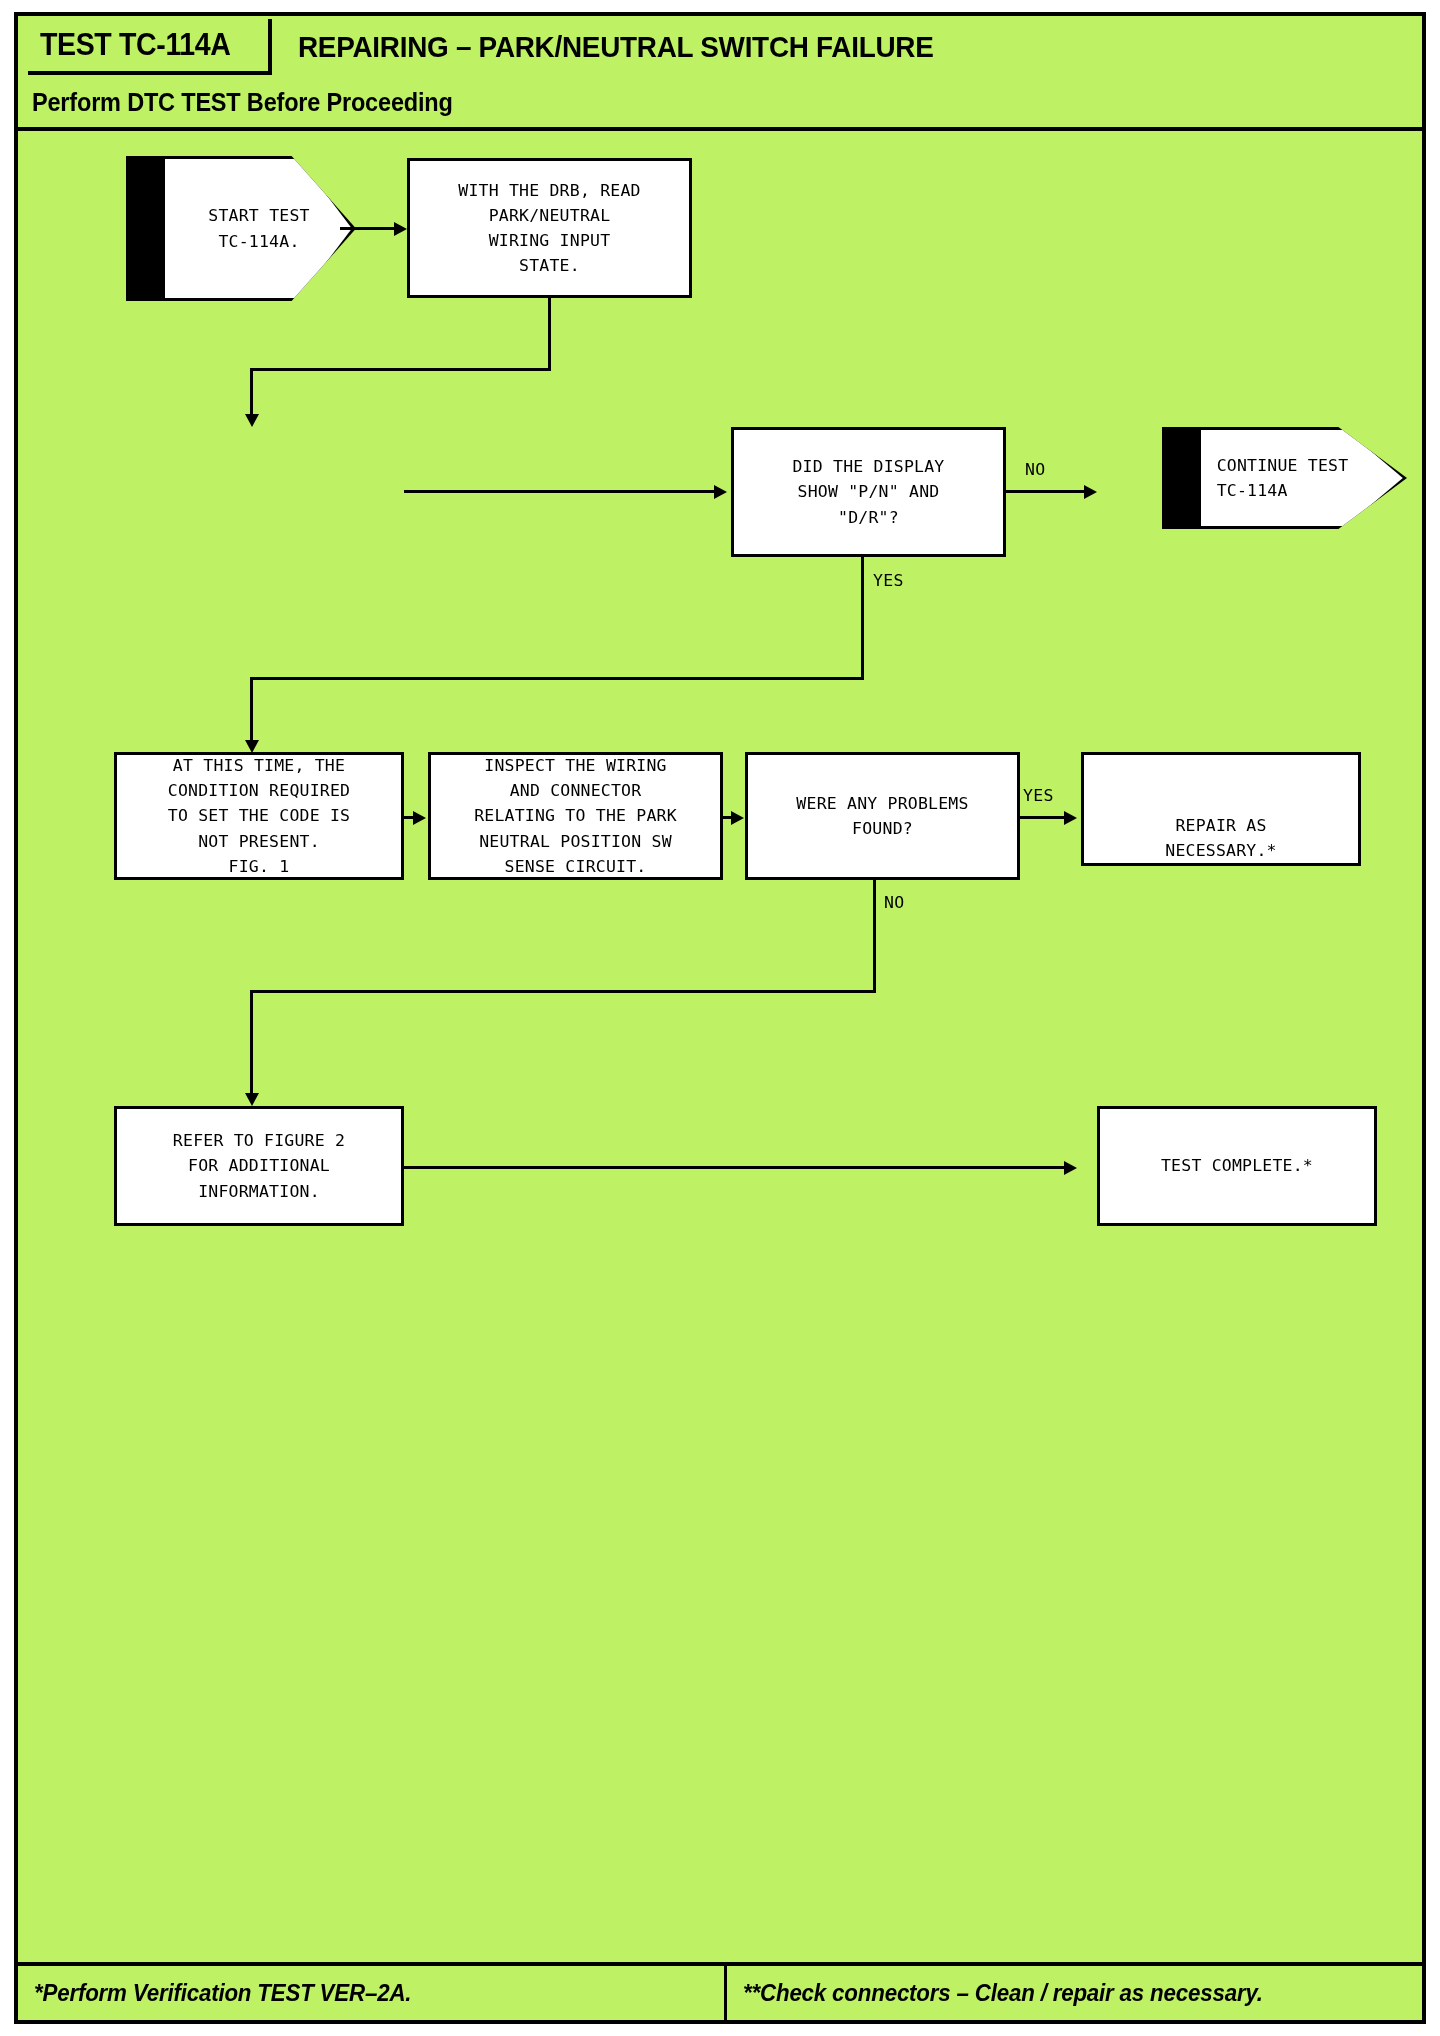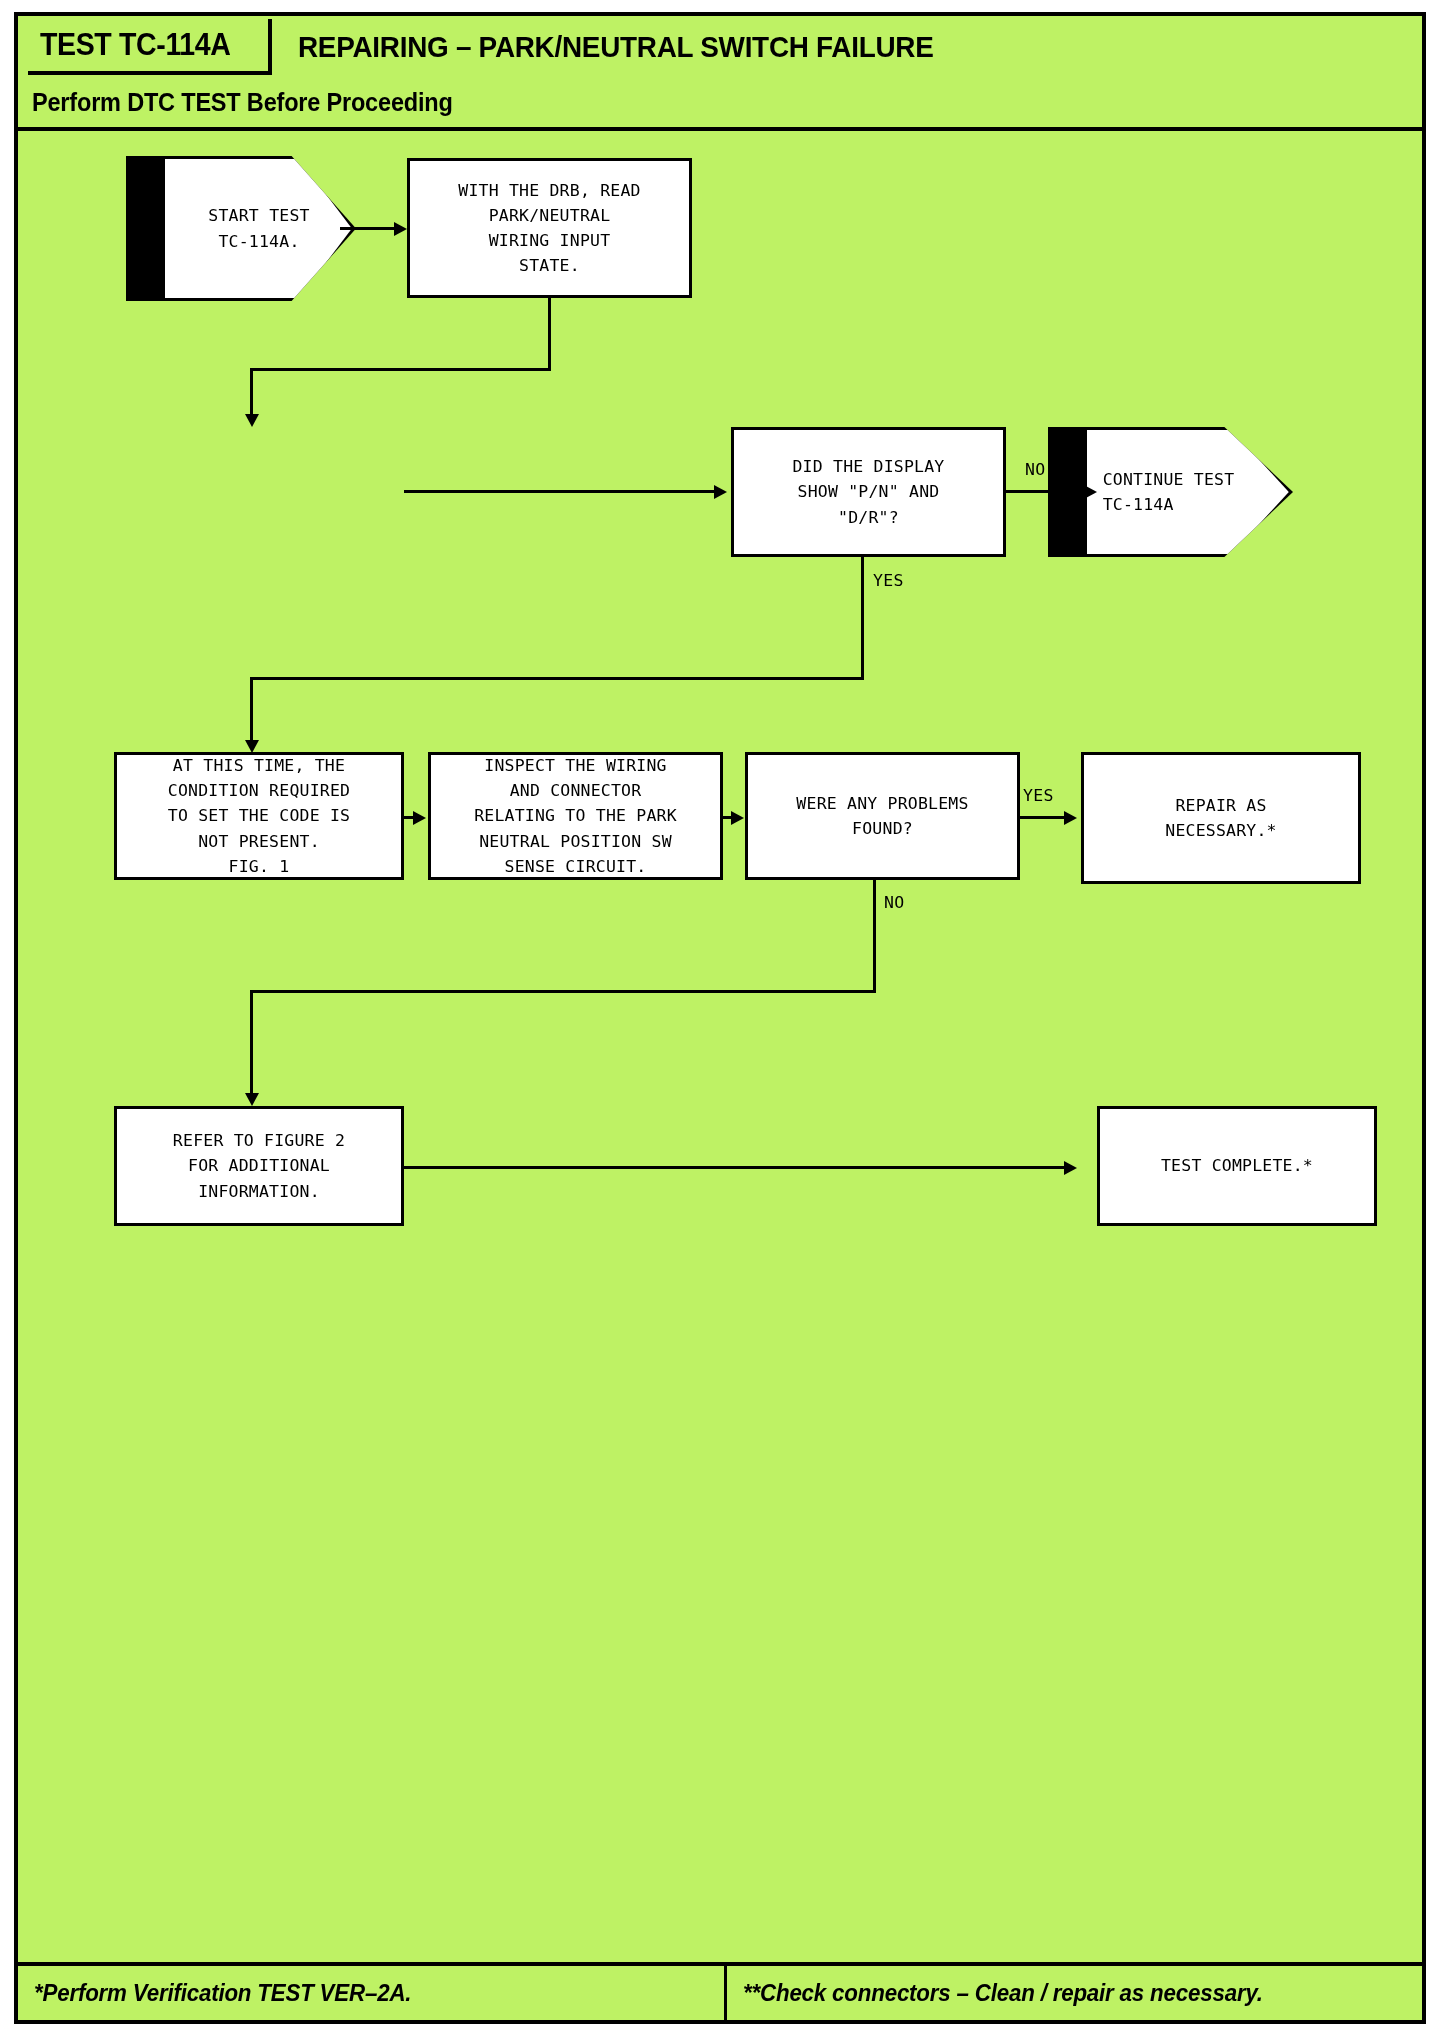--- a/index.html
+++ b/index.html
@@ -249,21 +249,21 @@
     <div class="ln ln-v" style="left:232px; top:237px; height:50px;"></div>
     <div class="arrowhead ah-down" style="left:226.5px; top:283px;"></div>
 
 
     <div class="node" style="left:713px; top:296px; width:275px; height:130px;">
       <span class="txt">DID THE DISPLAY
 SHOW "P/N" AND
 "D/R"?</span>
     </div>
 
-    <div class="pentagon pent-start" style="left:1030px; top:296px; width:245px; height:130px;">
+    <div class="pentagon pent-start" style="left:1144px; top:296px; width:245px; height:102px;">
       <div class="inner">
         <span class="txt" style="text-align:left; margin-right:40px;">CONTINUE TEST
 TC-114A</span>
       </div>
     </div>
 
     <div class="ln ln-h" style="left:386px; top:359px; width:312px;"></div>
     <div class="arrowhead ah-right" style="left:696px; top:353.5px;"></div>
 
     <div class="ln ln-h" style="left:988px; top:359px; width:80px;"></div>
@@ -290,21 +290,21 @@
     </div>
 
     <div class="node" style="left:410px; top:621px; width:295px; height:128px;">
       <span class="txt">INSPECT THE WIRING
 AND CONNECTOR
 RELATING TO THE PARK
 NEUTRAL POSITION SW
 SENSE CIRCUIT.</span>
     </div>
 
-    <div class="node" style="left:1063px; top:621px; width:280px; height:132px;">
+    <div class="node" style="left:1063px; top:621px; width:280px; height:114px;align-items:flex-end;">
       <span class="txt">REPAIR AS
 NECESSARY.*</span>
     </div>
 
     <div class="ln ln-h" style="left:386px; top:685px; width:13px;"></div>
     <div class="arrowhead ah-right" style="left:395px; top:679.5px;"></div>
 
     <div class="ln ln-h" style="left:705px; top:685px; width:13px;"></div>
     <div class="arrowhead ah-right" style="left:713px; top:679.5px;"></div>
 

